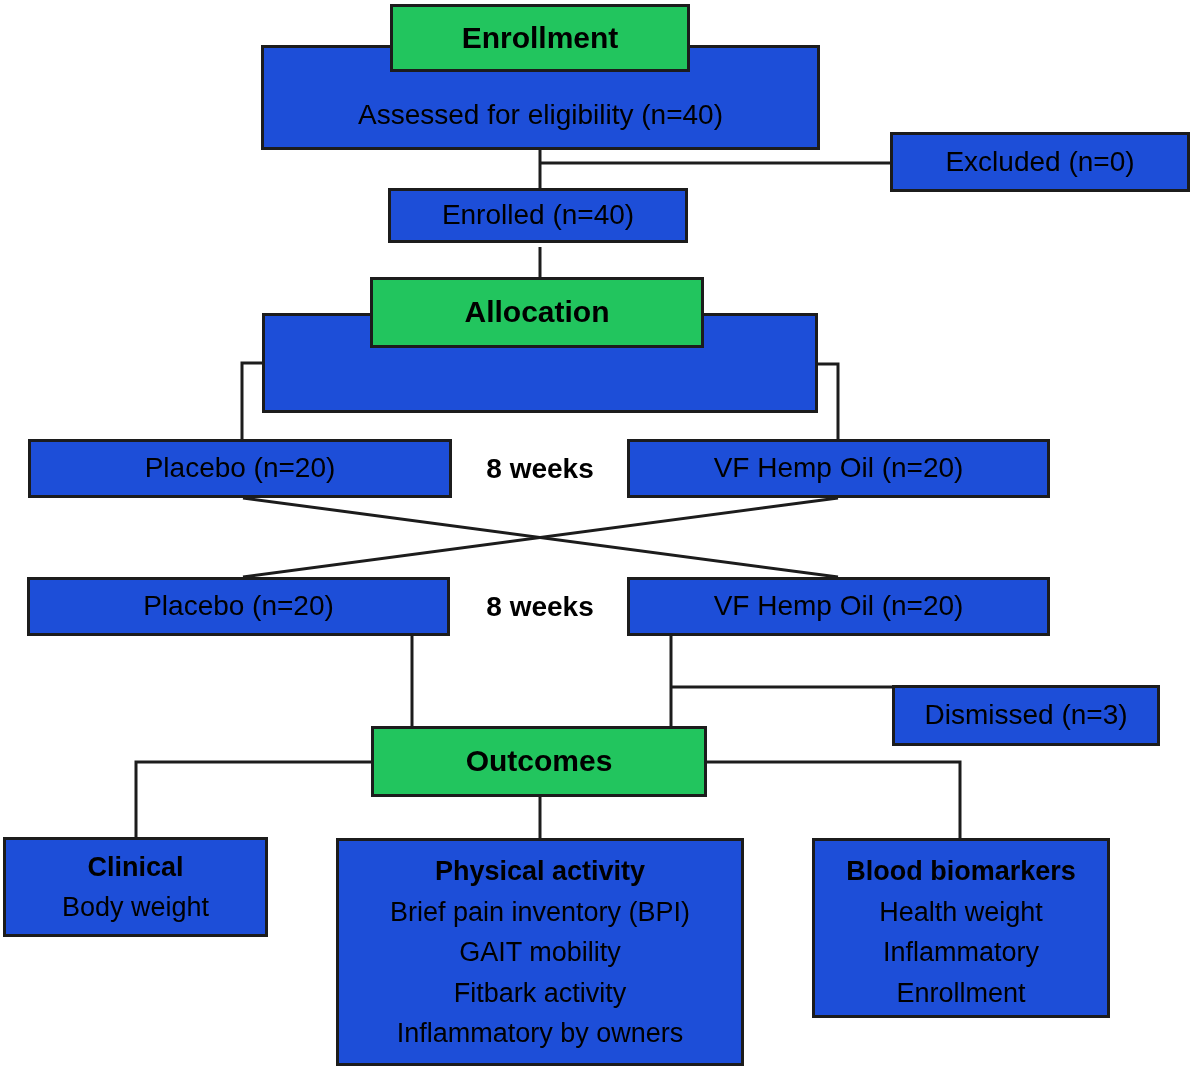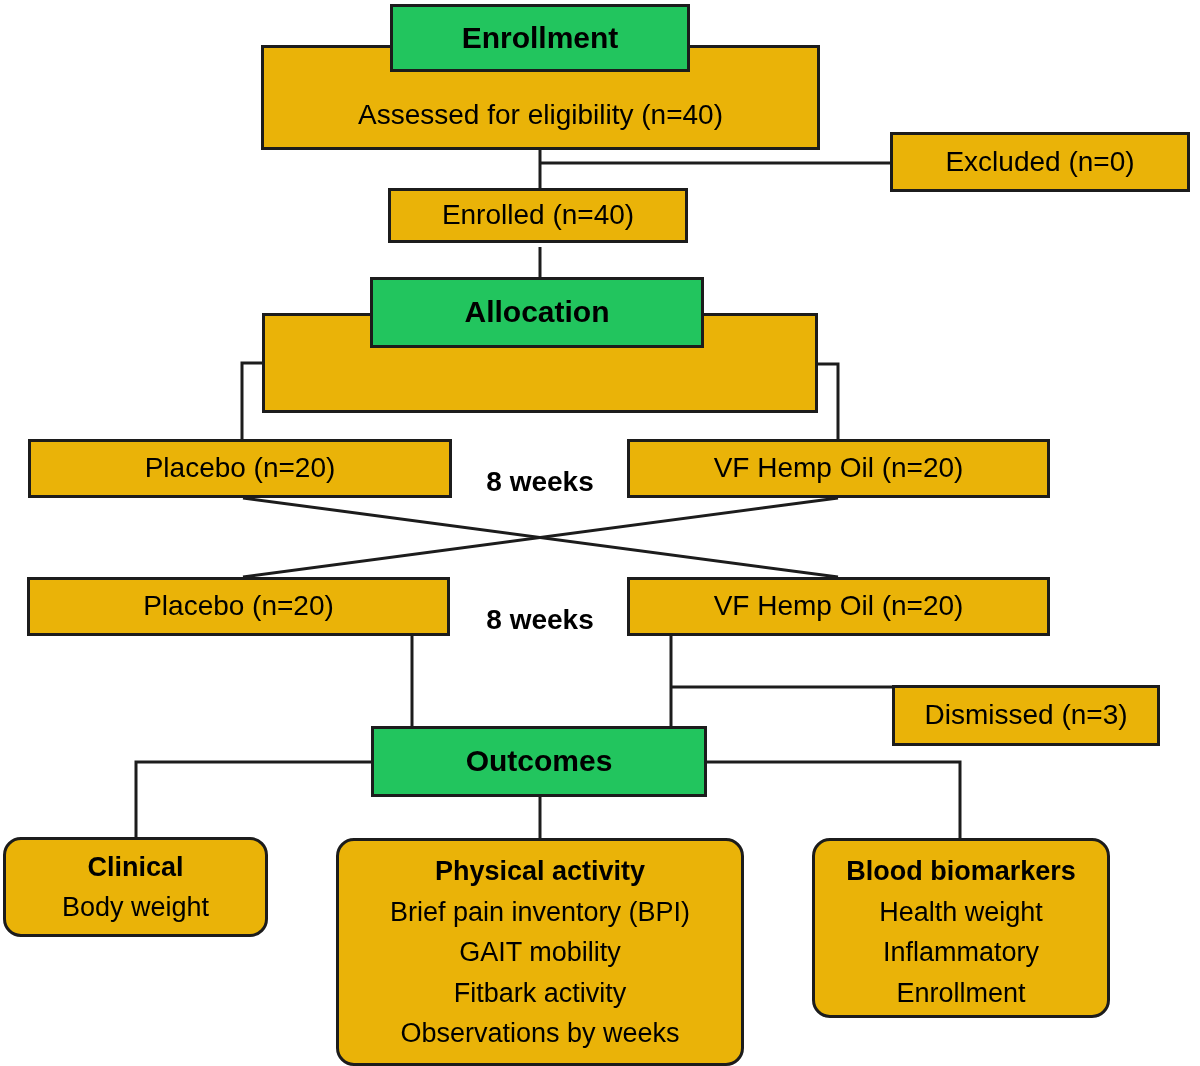--- a/index.html
+++ b/index.html
@@ -10,21 +10,21 @@
     background:#ffffff;
     font-family:"Liberation Sans", sans-serif;
     color:#000000;
     overflow:hidden;
   }
   .lines{position:absolute;left:0;top:0;z-index:2;}
   .node{
     position:absolute;
     box-sizing:border-box;
     border:3px solid #1c1c1c;
-    background:#eab308;
+    background:#1d4ed8;
     display:flex;
     align-items:center;
     justify-content:center;
     text-align:center;
     font-size:28px;
     line-height:1.15;
     z-index:3;
   }
   .bracket{z-index:1;}
   .hdr{
@@ -32,30 +32,29 @@
     font-weight:bold;
     font-size:30px;
     z-index:4;
     border-width:3px;
   }
   .bottom-align{align-items:flex-end;padding-bottom:16px;}
   .freelabel{
     position:absolute;
     font-weight:bold;
     font-size:28px;
-    display:flex;align-items:flex-end;justify-content:center;
+    display:flex;align-items:center;justify-content:center;
     z-index:3;
   }
   .group{
     flex-direction:column;
     justify-content:flex-start;
     padding-top:10px;
     font-size:27px;
     line-height:1.5;
-    border-radius:18px;
   }
   .group .title{font-weight:bold;}
   .group div{width:100%;}
 </style>
 </head>
 <body>
 
 <div class="canvas">
 
   <svg class="lines" width="1200" height="1066" viewBox="0 0 1200 1066">
@@ -135,21 +134,21 @@
   <div class="node group" style="left:3px;top:837px;width:265px;height:100px;justify-content:center;padding-top:0;">
     <div class="title">Clinical</div>
     <div>Body weight</div>
   </div>
 
   <div class="node group" style="left:336px;top:838px;width:408px;height:228px;">
     <div class="title">Physical activity</div>
     <div>Brief pain inventory (BPI)</div>
     <div>GAIT mobility</div>
     <div>Fitbark activity</div>
-    <div>Observations by weeks</div>
+    <div>Inflammatory by owners</div>
   </div>
 
   <div class="node group" style="left:812px;top:838px;width:298px;height:180px;">
     <div class="title">Blood biomarkers</div>
     <div>Health weight</div>
     <div>Inflammatory</div>
     <div>Enrollment</div>
   </div>
 
 </div>

